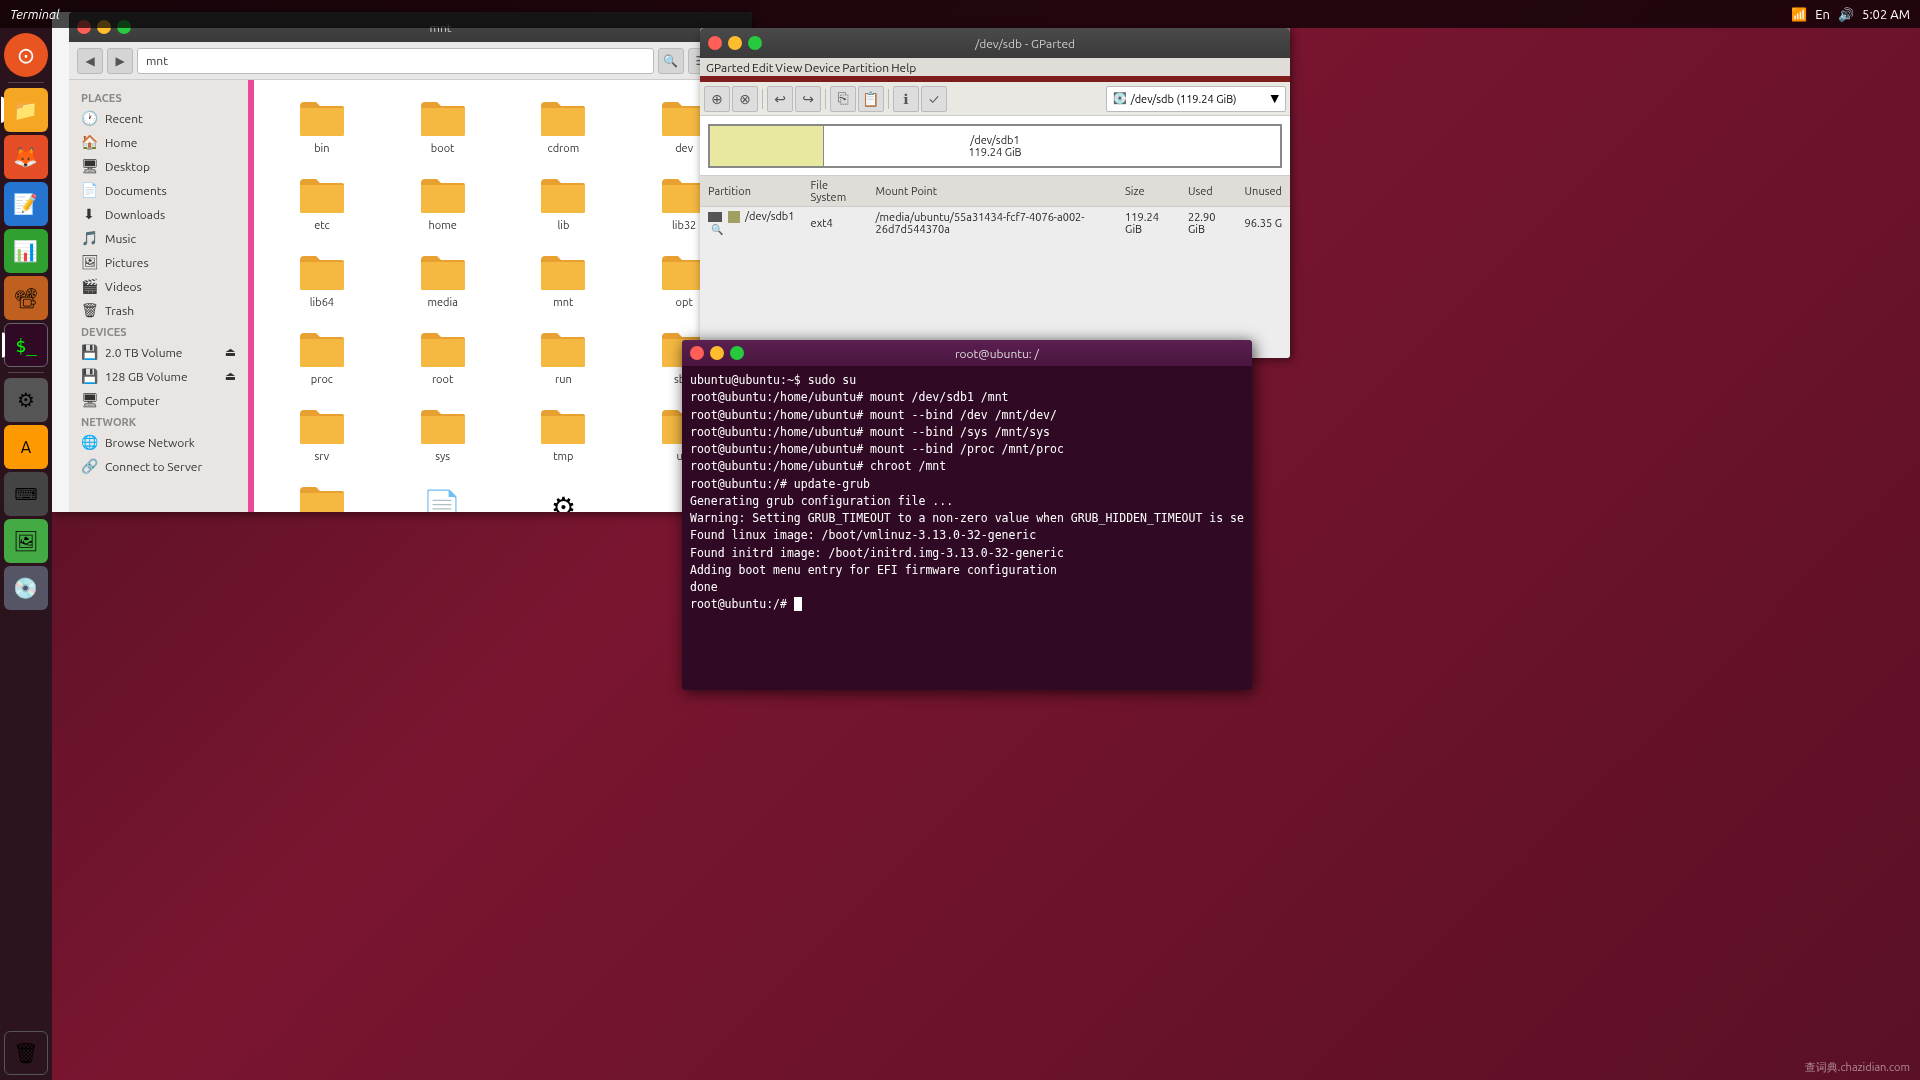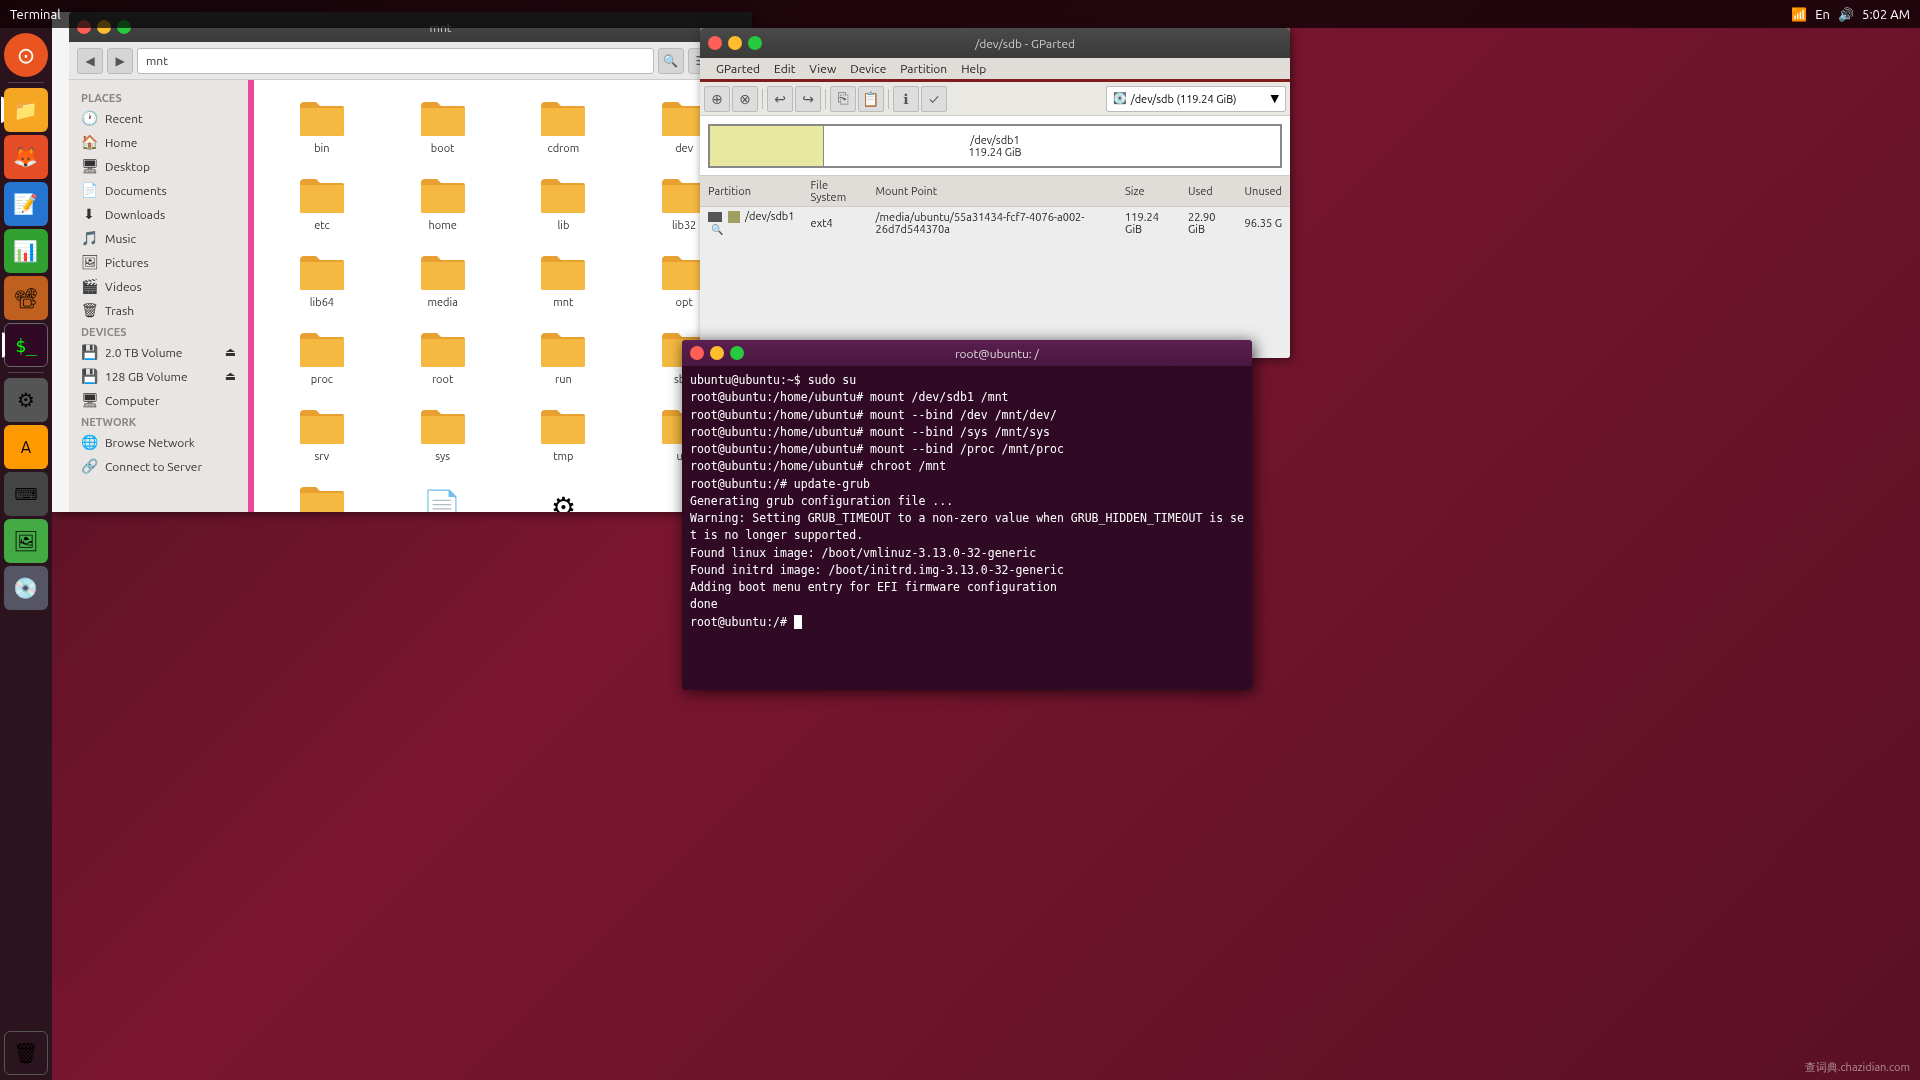--- a/index.html
+++ b/index.html
@@ -20,21 +20,21 @@
       height: 28px;
       background: rgba(0,0,0,0.7);
       display: flex;
       align-items: center;
       justify-content: space-between;
       padding: 0 10px;
       z-index: 100;
       color: white;
       font-size: 13px;
     }
-    .top-panel-left { display: flex; align-items: center; gap: 10px; }
+    .top-panel-left { display: flex; align-items: center; gap: 10px; font-style: italic; }
     .top-panel-right { display: flex; align-items: center; gap: 8px; }
 
     
     .launcher {
       position: absolute;
       left: 0; top: 28px; bottom: 0;
       width: 52px;
       background: rgba(40,20,30,0.95);
       display: flex;
       flex-direction: column;
@@ -220,25 +220,25 @@
       background: #ededed;
       box-shadow: 2px 2px 10px rgba(0,0,0,0.5);
       display: flex;
       flex-direction: column;
       z-index: 60;
       border-radius: 3px;
     }
     .gparted-menubar {
       height: 24px;
       background: #e0ddd8;
-      border-bottom: 3px solid #7f1d1d;
-      display: flex;
-      align-items: center;
-      padding: 0 16px;
-      gap: 14px;
+      border-bottom: 6px solid #7f1d1d;
+      display: flex;
+      align-items: center;
+      padding: 0 6px;
+      gap: 2px;
       font-size: 12px;
       color: #222;
     }
     .menu-item { cursor: pointer; }
     .gparted-toolbar {
       height: 34px;
       background: #eae8e3;
       border-bottom: 1px solid #ccc;
       display: flex;
       align-items: center;
@@ -817,21 +817,20 @@
   <div class="terminal-content" id="terminal-content">
   <div class="terminal-line">ubuntu@ubuntu:~$ sudo su</div>
       <div class="terminal-line">root@ubuntu:/home/ubuntu# mount /dev/sdb1 /mnt</div>
       <div class="terminal-line">root@ubuntu:/home/ubuntu# mount --bind /dev /mnt/dev/</div>
       <div class="terminal-line">root@ubuntu:/home/ubuntu# mount --bind /sys /mnt/sys</div>
       <div class="terminal-line">root@ubuntu:/home/ubuntu# mount --bind /proc /mnt/proc</div>
       <div class="terminal-line">root@ubuntu:/home/ubuntu# chroot /mnt</div>
       <div class="terminal-line">root@ubuntu:/# update-grub</div>
       <div class="terminal-line">Generating grub configuration file ...</div>
       <div class="terminal-line">Warning: Setting GRUB_TIMEOUT to a non-zero value when GRUB_HIDDEN_TIMEOUT is se</div>
-      <div class="terminal-line">t is no longer supported.</div>
       <div class="terminal-line">Found linux image: /boot/vmlinuz-3.13.0-32-generic</div>
       <div class="terminal-line">Found initrd image: /boot/initrd.img-3.13.0-32-generic</div>
       <div class="terminal-line">Adding boot menu entry for EFI firmware configuration</div>
       <div class="terminal-line">done</div>
       <div class="terminal-line">root@ubuntu:/# <span class="cursor"></span></div>
     </div>
 </div>
 
 <div class="watermark">查词典.chazidian.com</div>
 

